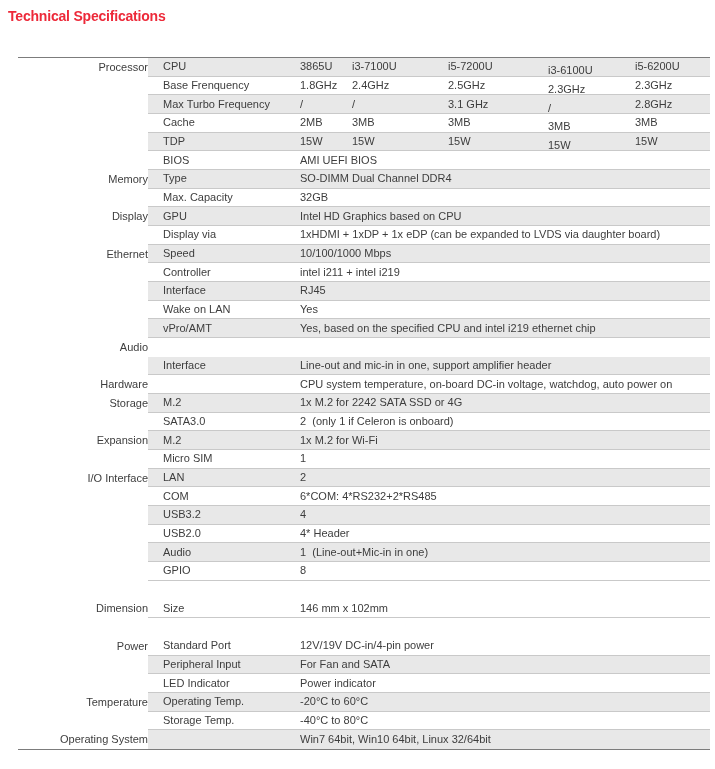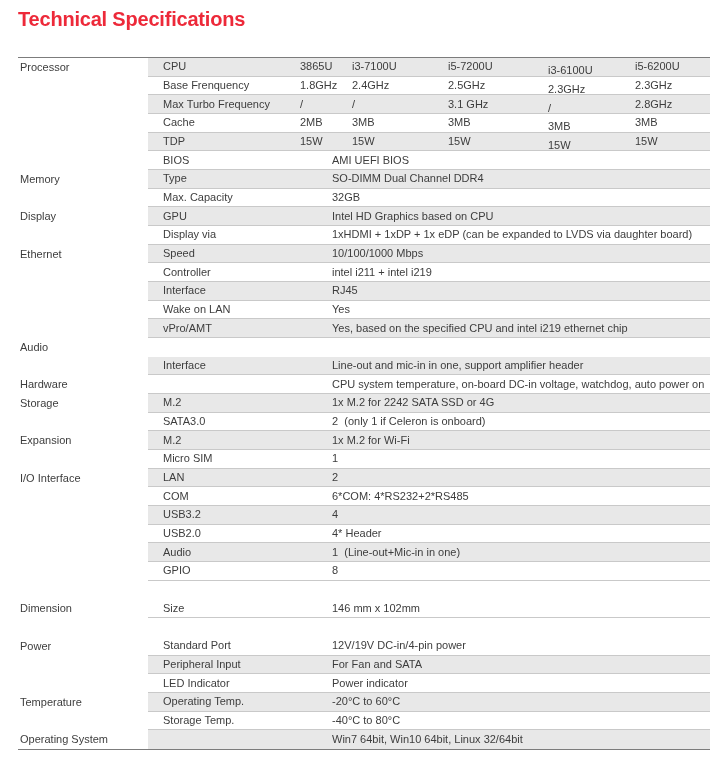--- a/index.html
+++ b/index.html
@@ -12,22 +12,22 @@
   * { margin: 0; padding: 0; box-sizing: border-box; }
   html, body {
     width: 715px; height: 769px;
     background: #ffffff;
     font-family: "Liberation Sans", sans-serif;
     overflow: hidden;
   }
   .page { position: relative; width: 715px; height: 769px; }
   .title {
     position: absolute;
-    left: 18px; top: 8px;
-    font-size: 20px;
+    left: 8px; top: 8px;
+    font-size: 14px;
     font-weight: 600;
     letter-spacing: -0.2px;
     color: var(--accent);
   }
   .spec-table {
     position: absolute;
     left: 18px; top: 57px;
     width: 692px;
     border-top: 1px solid var(--rule);
     border-bottom: 1px solid var(--rule);
@@ -38,34 +38,35 @@
     font-size: 11px;
     color: var(--text);
     line-height: 1;
   }
   .cat-cell {
     flex: 0 0 130px;
     display: flex;
     align-items: center;
     padding-left: 2px;
     background: #ffffff;
+    justify-content: flex-end;
   }
   .content-cell {
     flex: 1;
     display: flex;
     align-items: center;
     padding-left: 15px;
     border-bottom: 1px solid var(--divider);
     background: #ffffff;
   }
   .spec-row:last-child .content-cell { border-bottom: none; }
   .content-cell.shade { background: var(--shade); }
   .attr { flex: 0 0 137px; white-space: pre; overflow: hidden; }
   .val  { white-space: pre; }
-  .vfull { flex: 1; margin-left: 32px; }
+  .vfull { flex: 1; }
   .v0 { flex: 0 0 52px; }
   .v1 { flex: 0 0 96px; }
   .v2 { flex: 0 0 100px; }
   .v3 { flex: 0 0 87px; margin-top: 8px; }
   .v4 { flex: 1; }
 </style>
 </head>
 <body>
 
 <div class="page">

